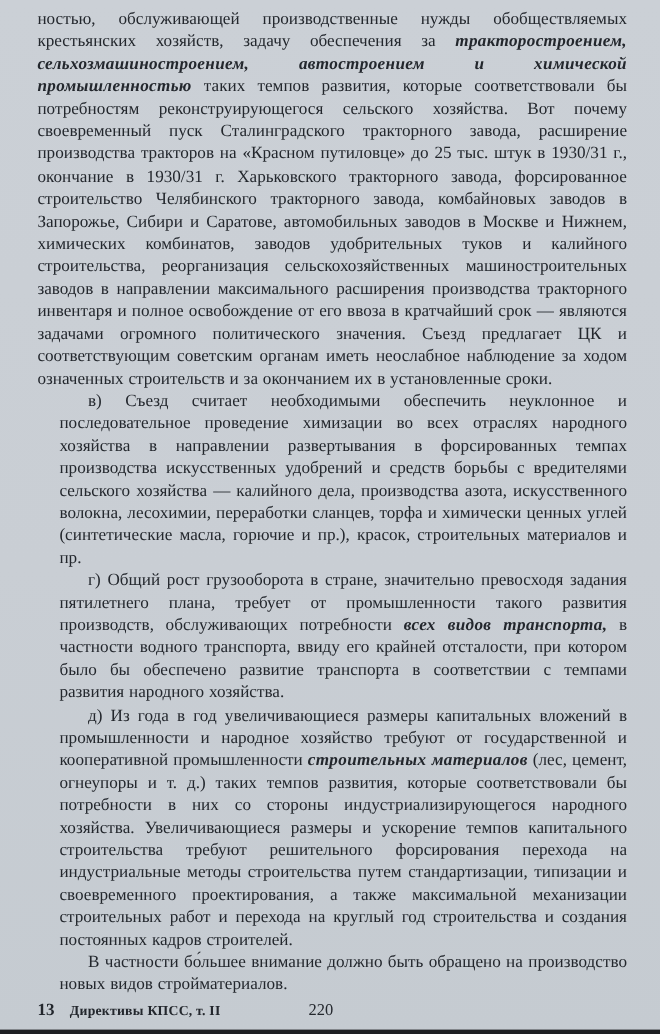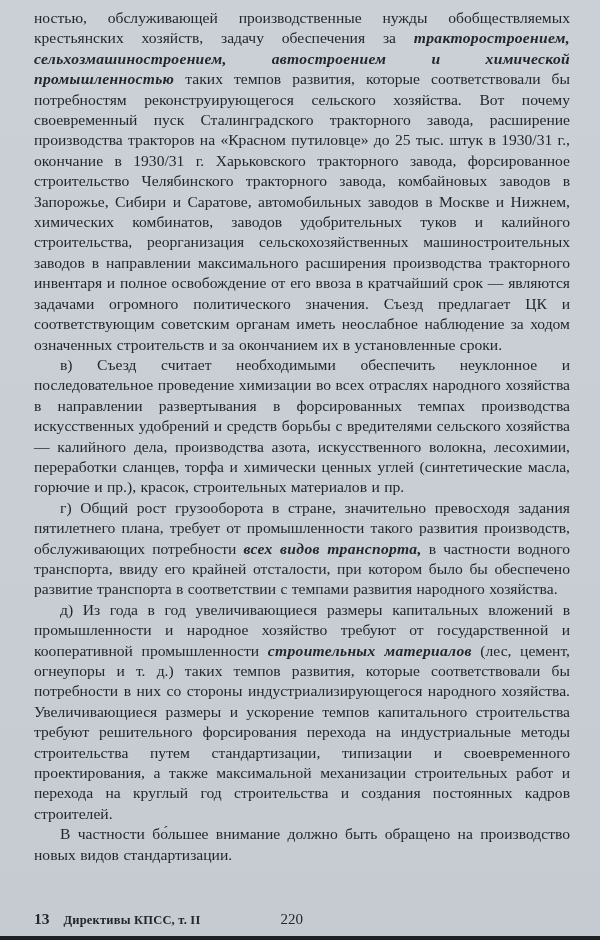--- a/index.html
+++ b/index.html
@@ -27,20 +27,21 @@
   }
   p.para {
     margin: 0;
     text-align: justify;
     font-size: 15.6px;
     line-height: 20.4px;
     word-spacing: 0.5px;
   }
   p.para.indent {
     text-indent: 26px;
+    margin-left: 20px;
   }
   .em {
     font-style: italic;
     font-weight: bold;
     letter-spacing: 0.3px;
   }
   .footer {
     position: absolute;
     left: 34px;
     right: 46px;
@@ -82,21 +83,21 @@
   <div class="text-block">
 
     <p class="para"><span>ностью, обслуживающей производственные нужды обобществляемых крестьянских хозяйств, задачу обеспечения за </span><span class="em">тракторостроением, сельхозмашиностроением, автостроением и химической промышленностью</span><span> таких темпов развития, которые соответствовали бы потребностям реконструирующегося сельского хозяйства. Вот почему своевременный пуск Сталинградского тракторного завода, расширение производства тракторов на «Красном путиловце» до 25 тыс. штук в 1930/31 г., окончание в 1930/31 г. Харьковского тракторного завода, форсированное строительство Челябинского тракторного завода, комбайновых заводов в Запорожье, Сибири и Саратове, автомобильных заводов в Москве и Нижнем, химических комбинатов, заводов удобрительных туков и калийного строительства, реорганизация сельскохозяйственных машиностроительных заводов в направлении максимального расширения производства тракторного инвентаря и полное освобождение от его ввоза в кратчайший срок — являются задачами огромного политического значения. Съезд предлагает ЦК и соответствующим советским органам иметь неослабное наблюдение за ходом означенных строительств и за окончанием их в установленные сроки.</span></p>
 
     <p class="para indent"><span>в) Съезд считает необходимыми обеспечить неуклонное и последовательное проведение химизации во всех отраслях народного хозяйства в направлении развертывания в форсированных темпах производства искусственных удобрений и средств борьбы с вредителями сельского хозяйства — калийного дела, производства азота, искусственного волокна, лесохимии, переработки сланцев, торфа и химически ценных углей (синтетические масла, горючие и пр.), красок, строительных материалов и пр.</span></p>
 
     <p class="para indent"><span>г) Общий рост грузооборота в стране, значительно превосходя задания пятилетнего плана, требует от промышленности такого развития производств, обслуживающих потребности </span><span class="em">всех видов транспорта,</span><span> в частности водного транспорта, ввиду его крайней отсталости, при котором было бы обеспечено развитие транспорта в соответствии с темпами развития народного хозяйства.</span></p>
 
     <p class="para indent"><span>д) Из года в год увеличивающиеся размеры капитальных вложений в промышленности и народное хозяйство требуют от государственной и кооперативной промышленности </span><span class="em">строительных материалов</span><span> (лес, цемент, огнеупоры и т. д.) таких темпов развития, которые соответствовали бы потребности в них со стороны индустриализирующегося народного хозяйства. Увеличивающиеся размеры и ускорение темпов капитального строительства требуют решительного форсирования перехода на индустриальные методы строительства путем стандартизации, типизации и своевременного проектирования, а также максимальной механизации строительных работ и перехода на круглый год строительства и создания постоянных кадров строителей.</span></p>
 
-    <p class="para indent"><span>В частности бо́льшее внимание должно быть обращено на производство новых видов стандартизации.</span></p>
+    <p class="para indent"><span>В частности бо́льшее внимание должно быть обращено на производство новых видов стройматериалов.</span></p>
 
   </div>
 
   <div class="footer">
     <span class="sig">13</span><span class="book">Директивы КПСС, т. II</span><span class="pagenum">220</span>
   </div>
 
   <div class="scan-edge"></div>
 </div>
 

